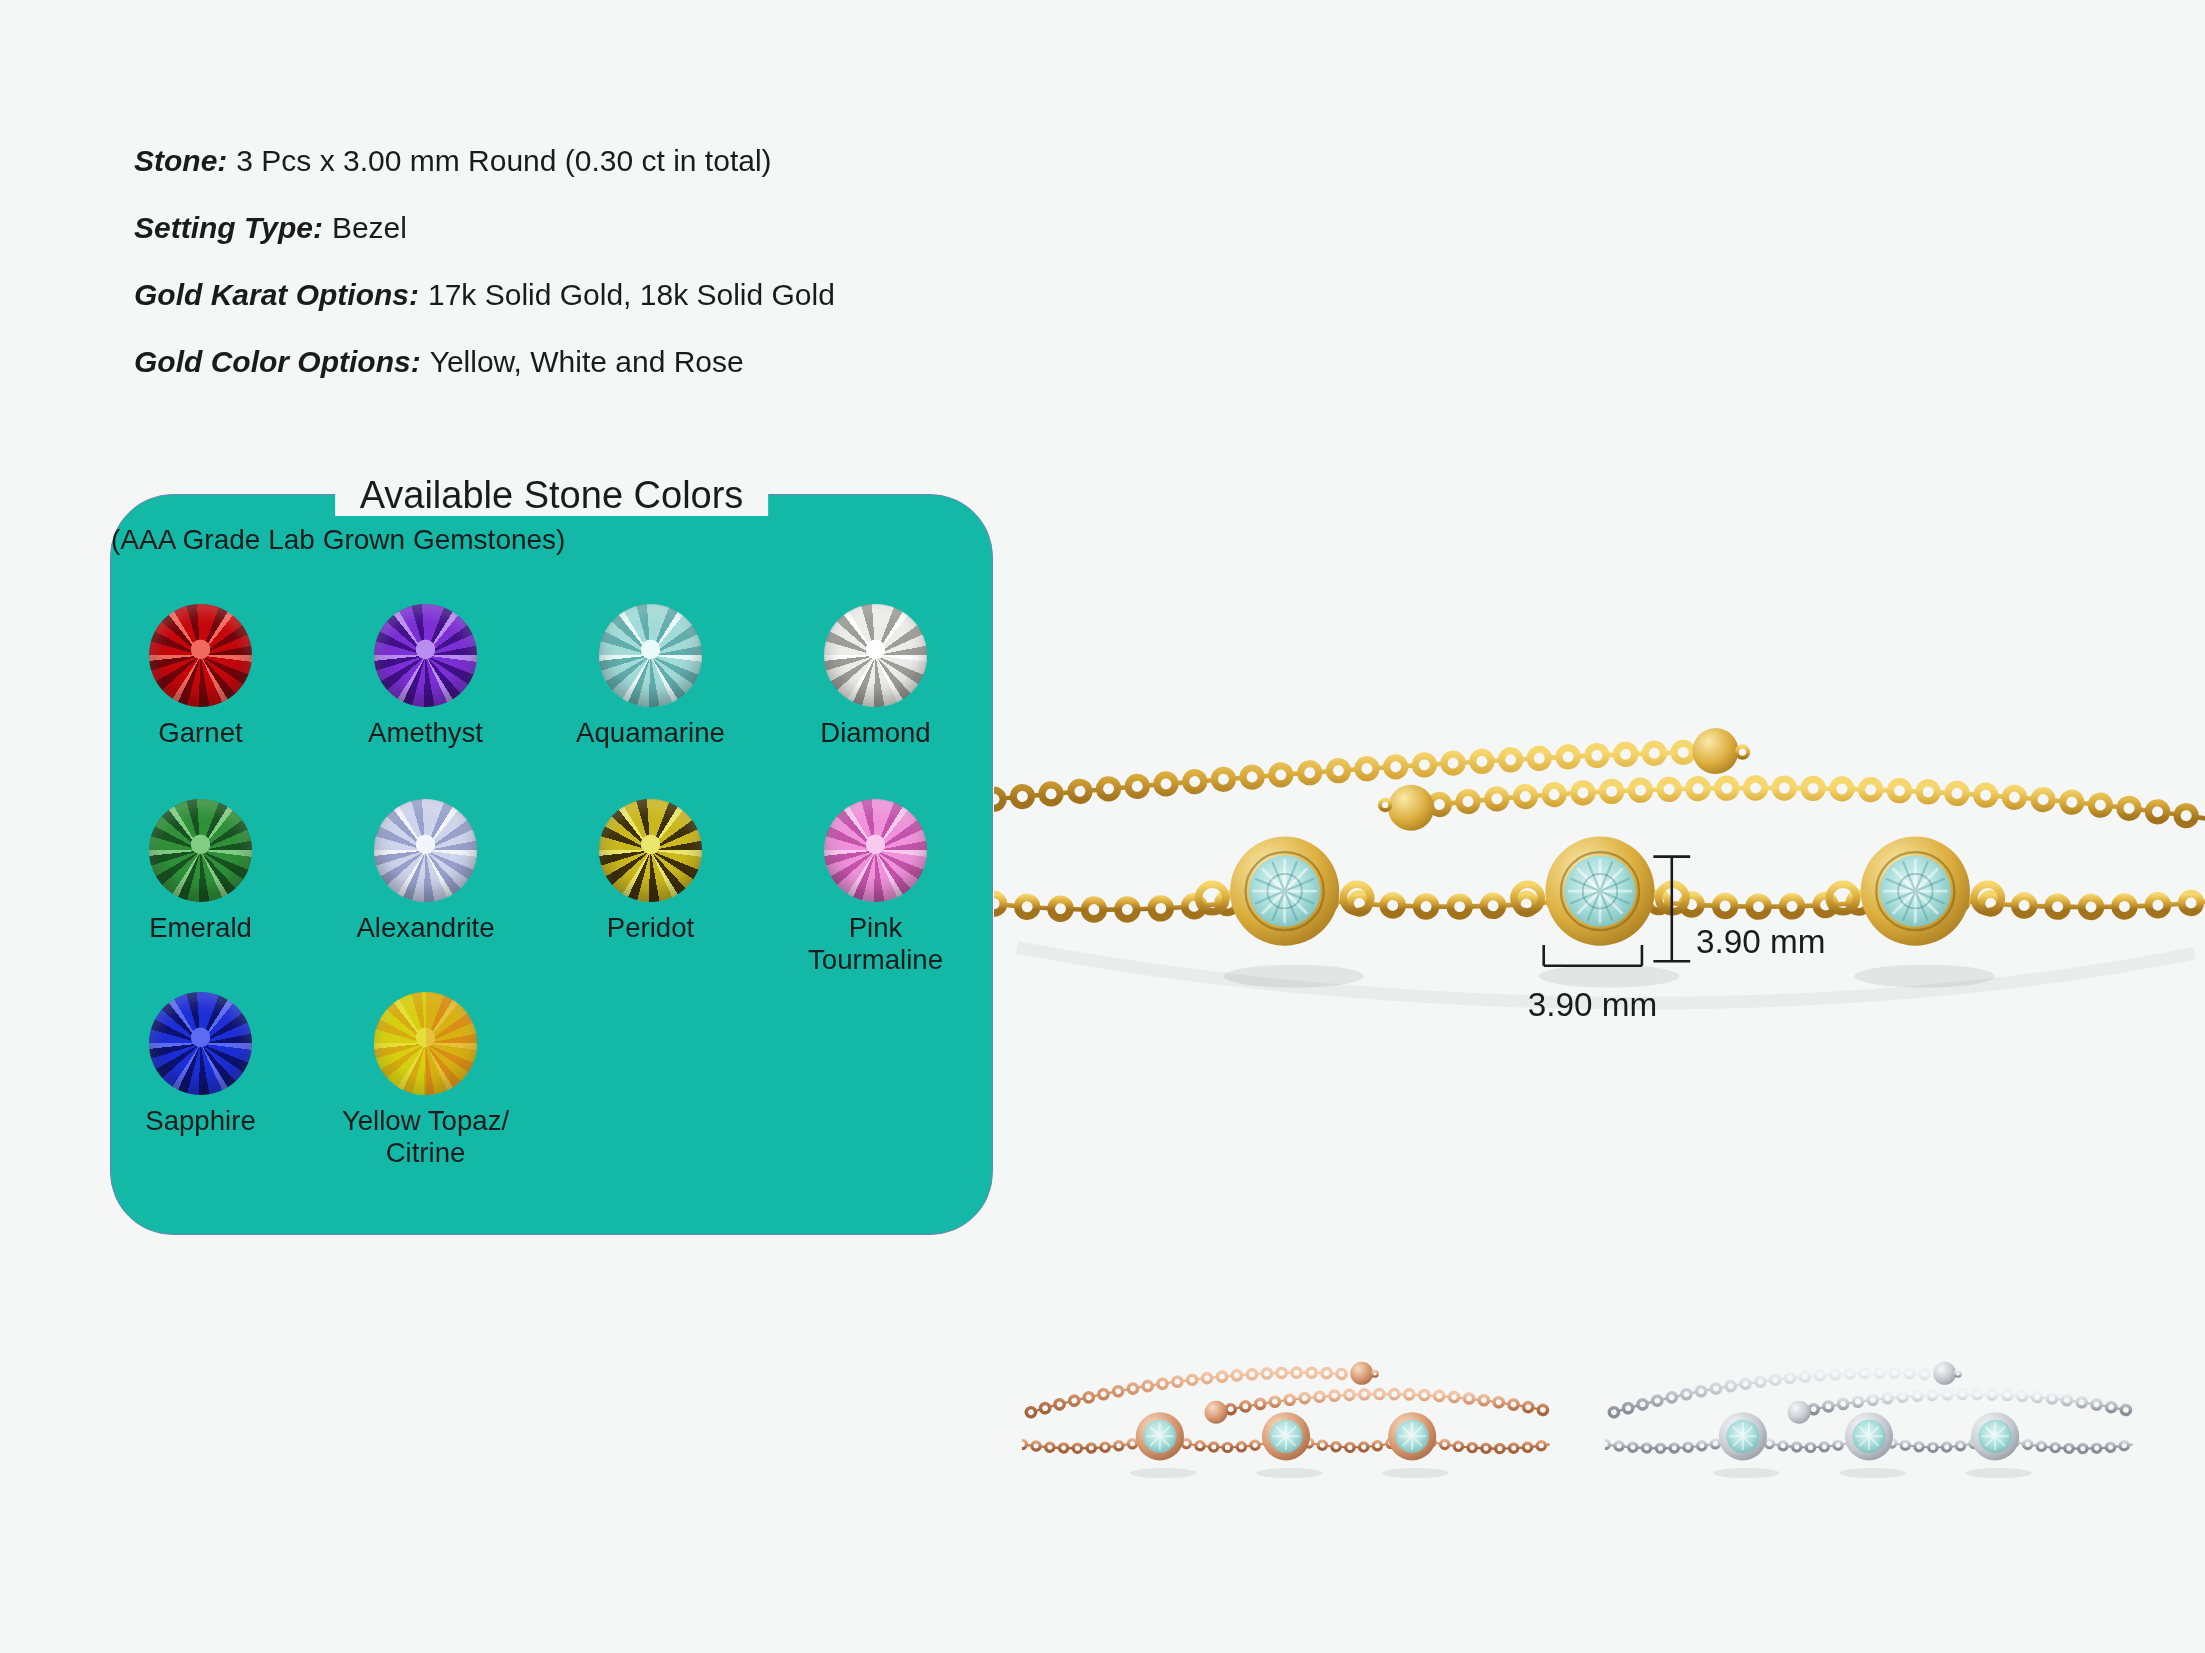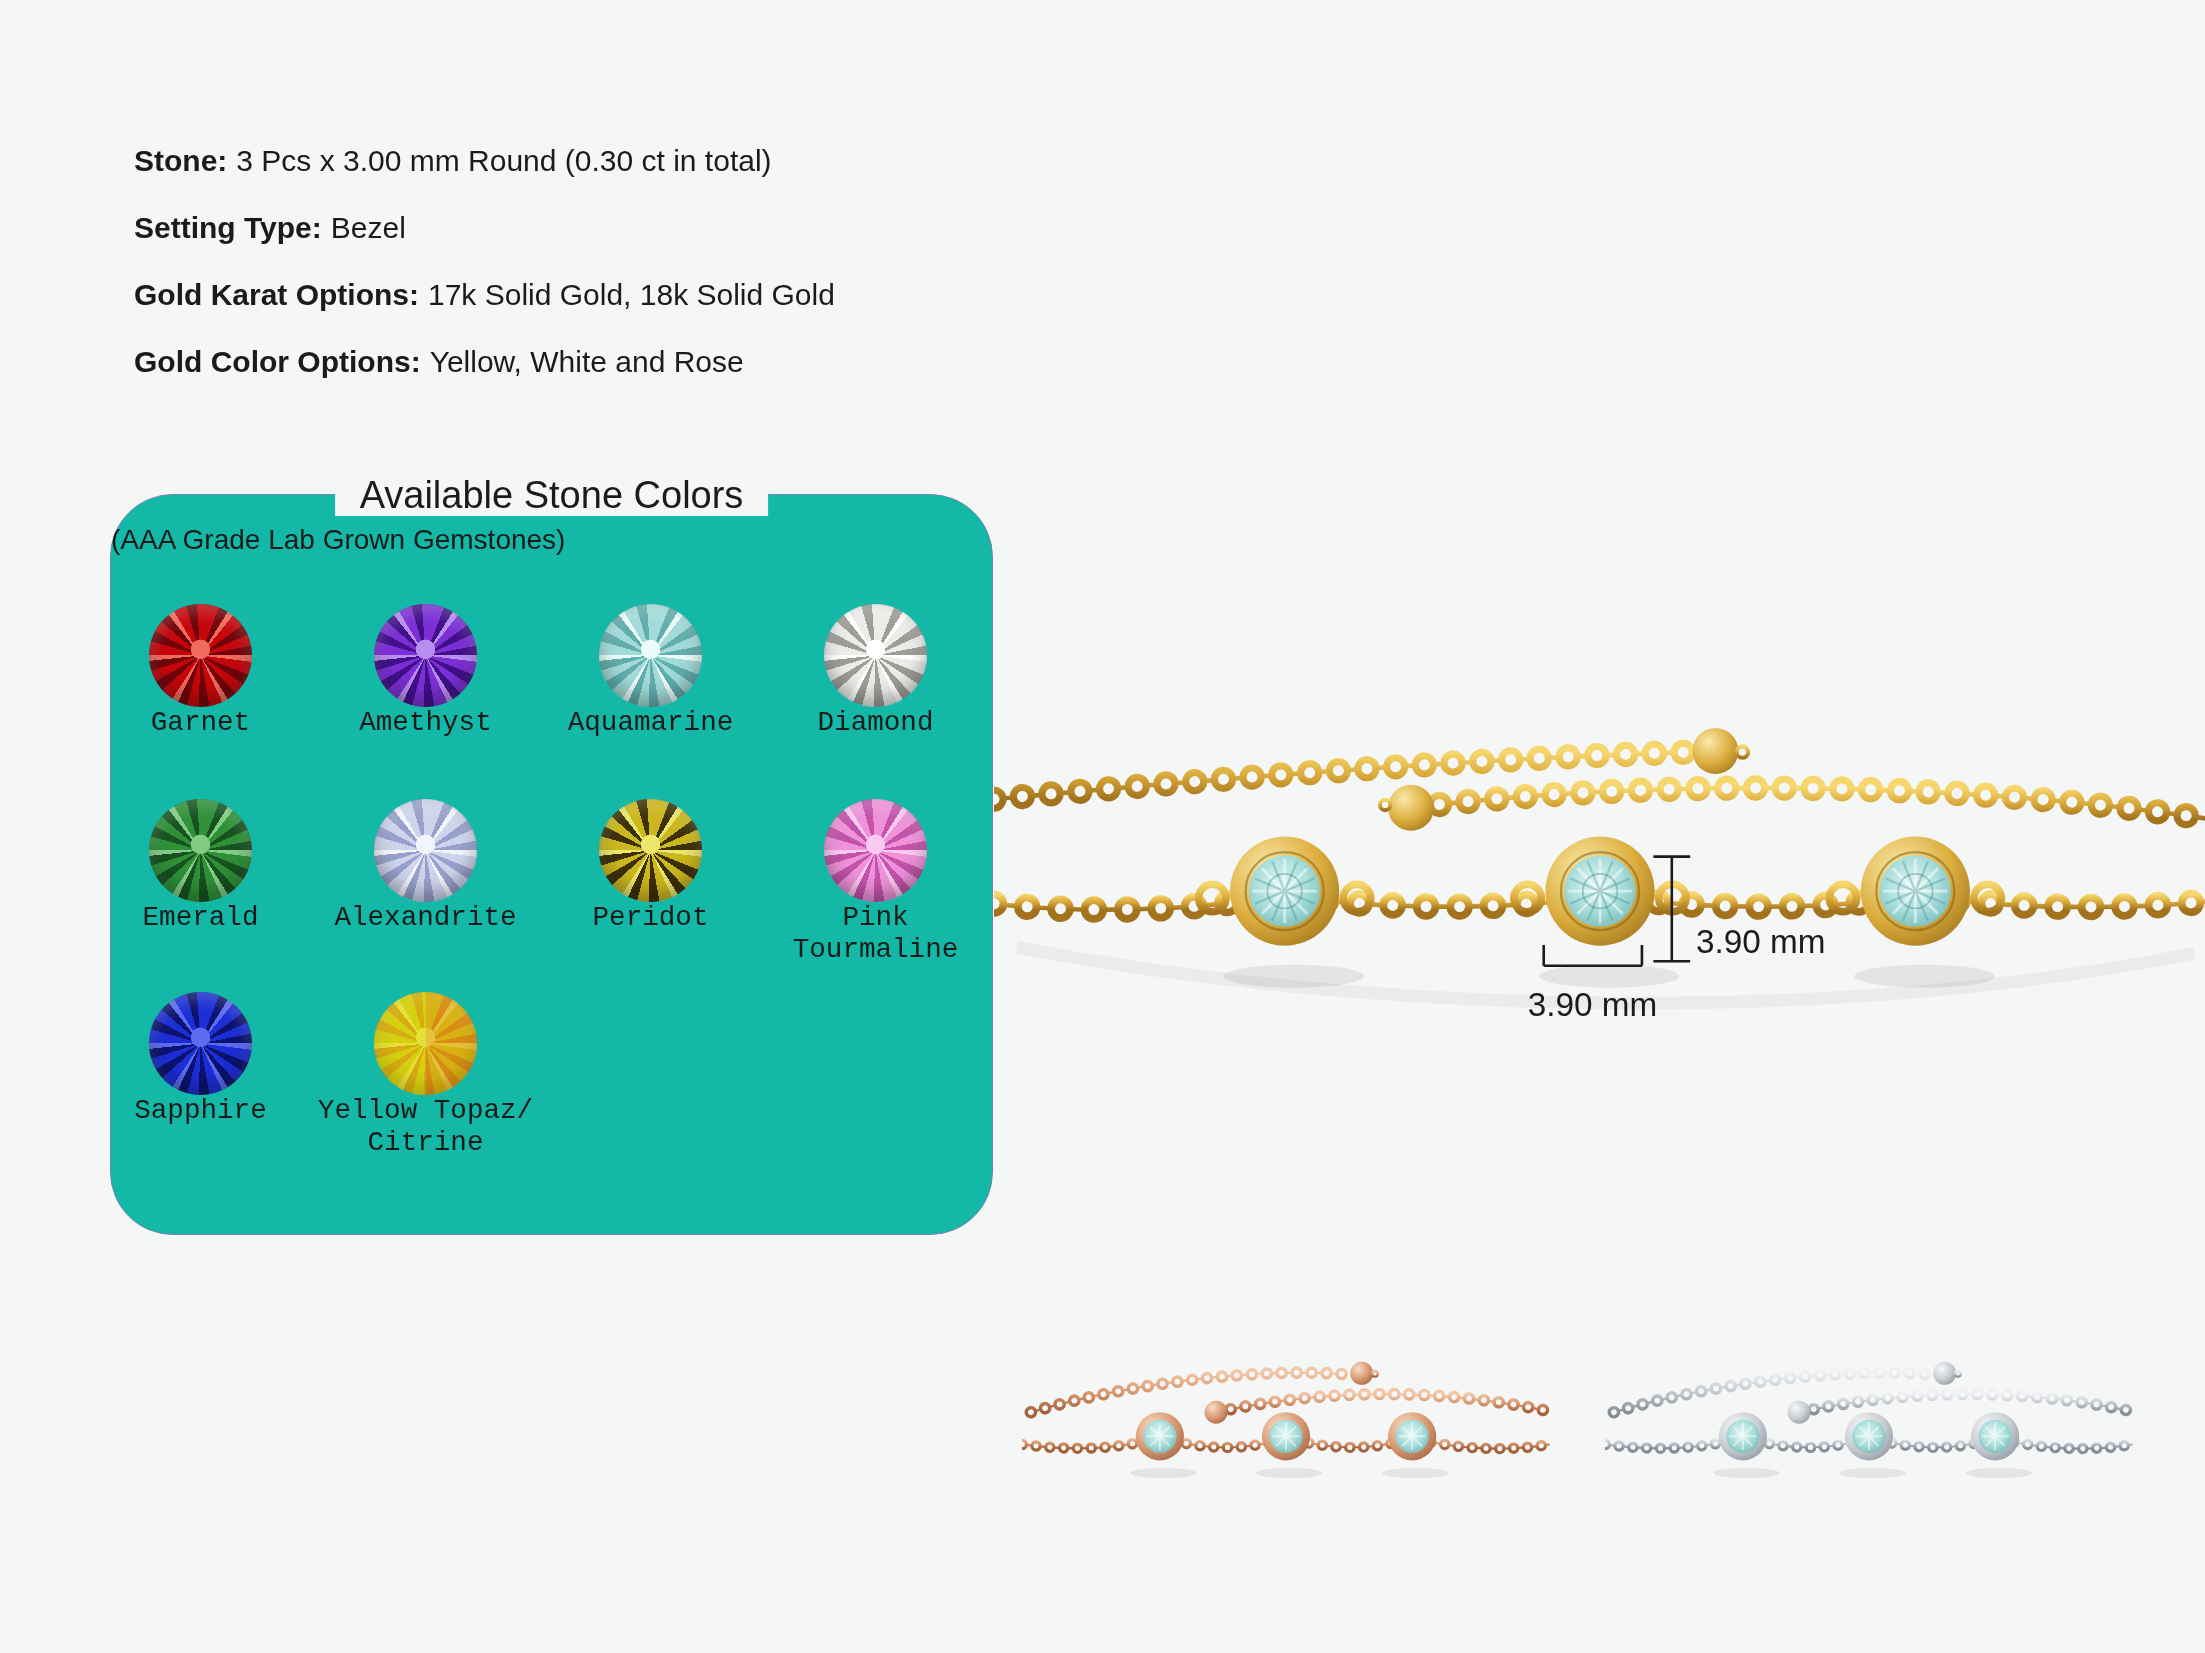--- a/index.html
+++ b/index.html
@@ -7,21 +7,21 @@
     width:2205px;height:1654px;
     background:#f5f6f6;
     font-family:"Liberation Sans", sans-serif;
     color:#1b1b1b;
     overflow:hidden;
   }
   #canvas{position:relative;width:2205px;height:1654px;background:#f5f6f6;}
 
   
   .specs{position:absolute;left:134px;top:127px;font-size:30px;line-height:67px;white-space:nowrap;}
-  .spec-line b{font-weight:700;}
+  .spec-line b{font-weight:700;font-style:italic;}
   .spec-line span{margin-left:0.30em;font-weight:400;text-align:right;}
 
   
   .panel{position:absolute;border:1.7px solid #6f86b4;background:#14b8a6;box-sizing:border-box;}
   .stone-panel{left:110px;top:494px;width:883px;height:741px;border-radius:63px;}
   .panel-title{
     position:absolute;top:-21px;left:50%;transform:translateX(-50%);
     margin:0;background:#f5f6f6;padding:0 25px;
     font-size:38px;font-weight:400;line-height:42px;white-space:nowrap;
   }
@@ -49,21 +49,21 @@
     box-shadow: inset 0 -9.2px 17px rgba(0,0,0,.30),
                 inset 0 6.9px 15px rgba(255,255,255,.22),
                 inset 0 0 0 1.1px rgba(0,0,0,.06);
   }
   .gem.split::after{
     content:"";position:absolute;inset:0;border-radius:50%;
     background:linear-gradient(90deg, var(--c1) 0 50%, var(--c2) 50% 100%);
     opacity:.45;
   }
   .gem-label{
-    margin-top:0;font-size:27.6px;line-height:32px;white-space:pre-line;font-family:Liberation Mono, monospace;
+    margin-top:10px;font-size:27.6px;line-height:32px;white-space:pre-line;
   }
 
   
   .note-panel{left:110px;top:1316px;width:883px;height:179px;border-radius:46px;}
   .note-panel p{margin:0;padding:0 0 0 28px;font-size:31px;line-height:78px;white-space:nowrap;}
   .note-panel .note-body{padding-top:20.7px;}
 
   
   .big-bracelet{position:absolute;left:994px;top:706px;}
   .mini-bracelet{position:absolute;top:1332px;}

